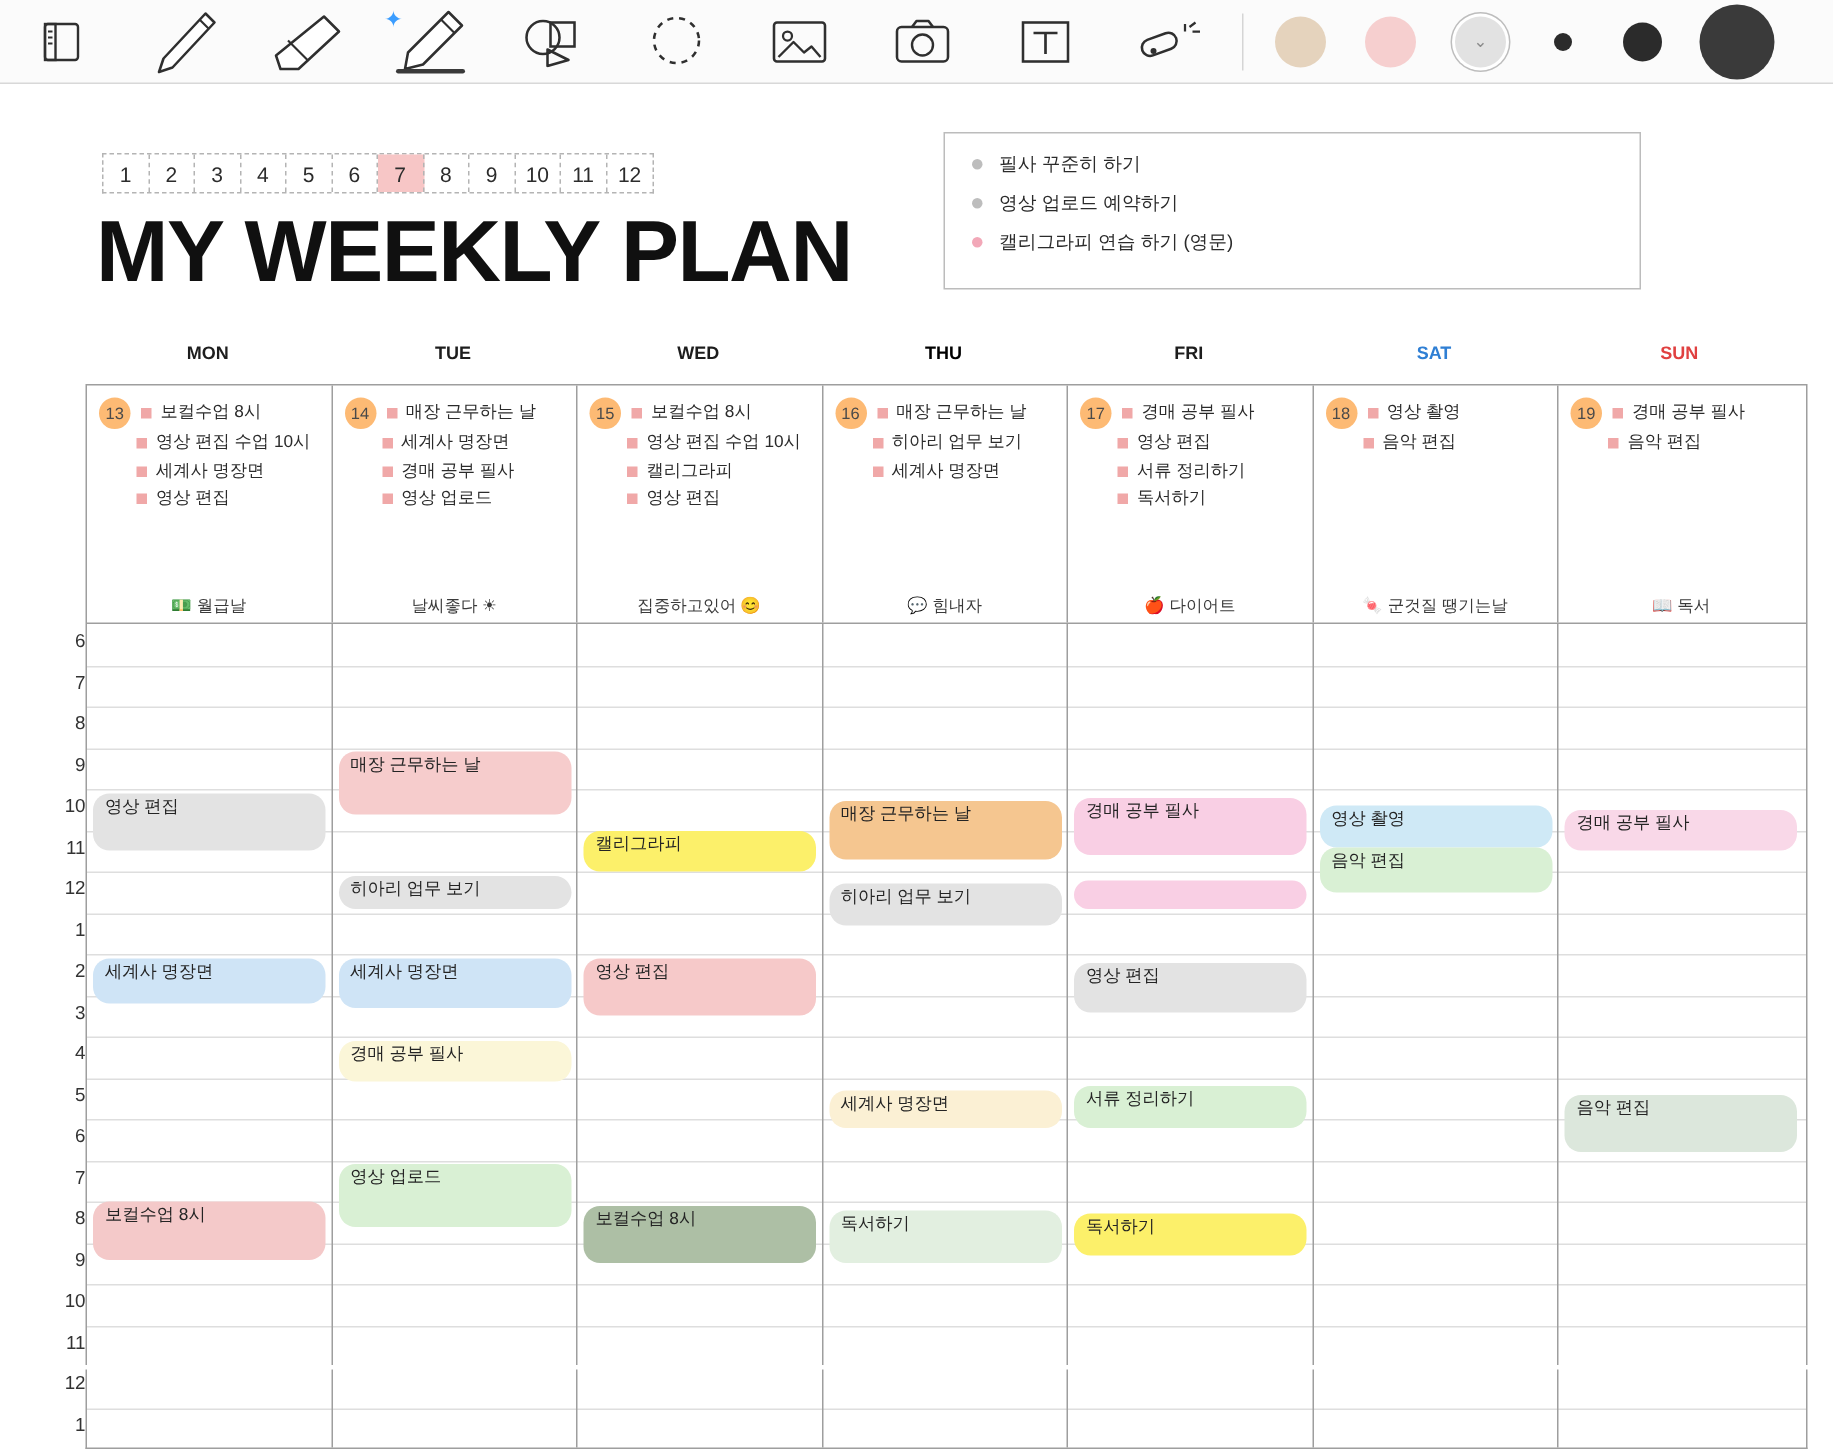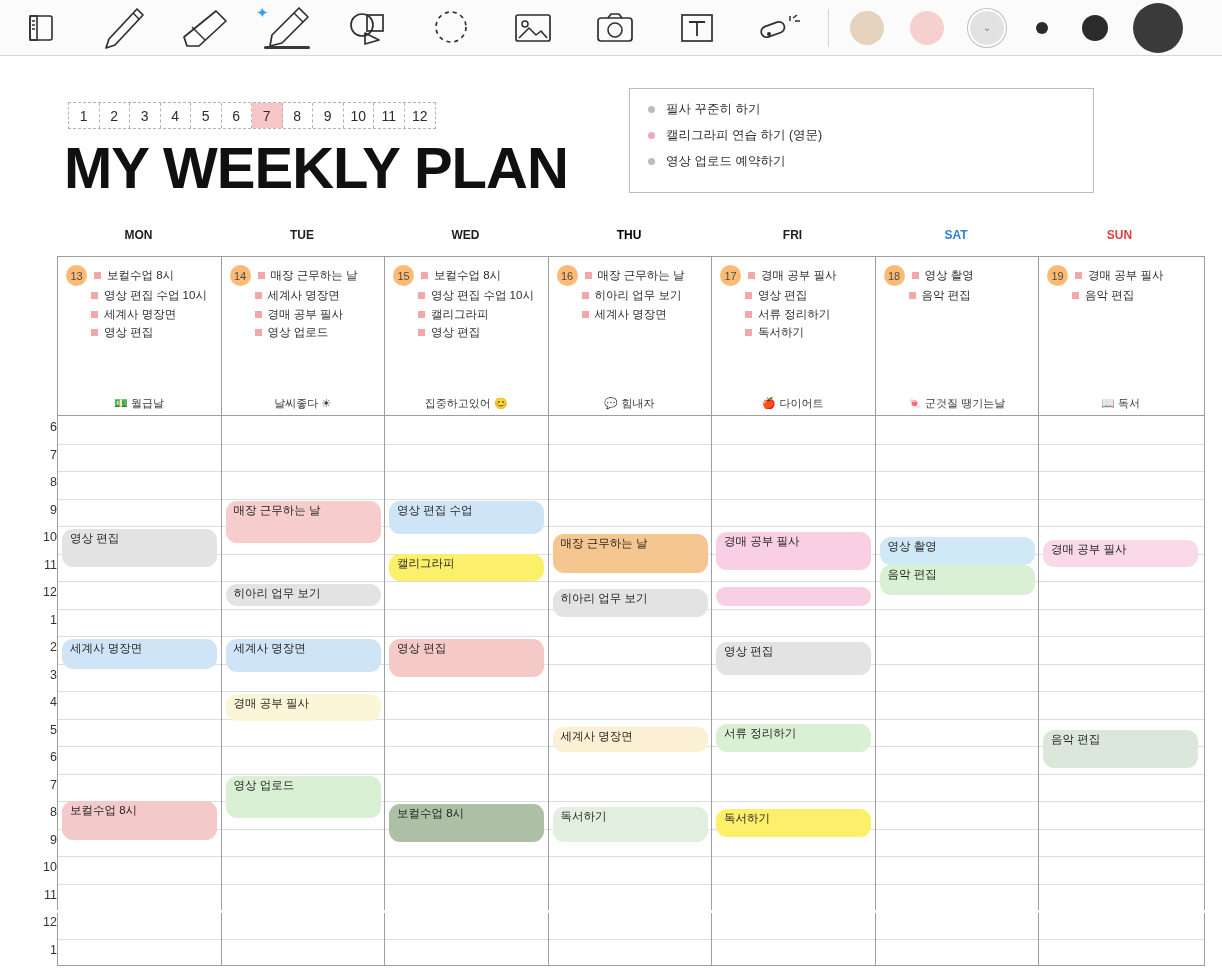--- a/index.html
+++ b/index.html
@@ -249,26 +249,26 @@
     </div>
 
   <div id="plan-title">MY WEEKLY PLAN</div>
 
   <div id="memo-box">
       <div class="memo-line">
         <span class="memo-bullet" style="background: rgb(189, 189, 189);"></span>
         <span class="memo-text">필사 꾸준히 하기</span>
       </div>
       <div class="memo-line">
+        <span class="memo-bullet" style="background: rgb(189, 189, 189);"></span>
+        <span class="memo-text">영상 업로드 예약하기</span>
+      </div>
+      <div class="memo-line">
         <span class="memo-bullet" style="background: rgb(242, 168, 184);"></span>
         <span class="memo-text">캘리그라피 연습 하기 (영문)</span>
-      </div>
-      <div class="memo-line">
-        <span class="memo-bullet" style="background: rgb(189, 189, 189);"></span>
-        <span class="memo-text">영상 업로드 예약하기</span>
       </div>
     </div>
 
   <div id="weekdays">
       <div class="weekday" style="left: 0px; color: rgb(29, 29, 29);">MON</div>
       <div class="weekday" style="left: 163.5px; color: rgb(29, 29, 29);">TUE</div>
       <div class="weekday" style="left: 327px; color: rgb(29, 29, 29);">WED</div>
       <div class="weekday" style="left: 490.5px; color: #000000;">THU</div>
       <div class="weekday" style="left: 654px; color: rgb(29, 29, 29);">FRI</div>
       <div class="weekday" style="left: 817.5px; color: rgb(47, 127, 212);">SAT</div>
@@ -463,21 +463,20 @@
         <div class="gcol" style="left: 817.5px;"></div>
         <div class="gcol last" style="left: 981px;"></div>
         <div class="evt" style="left: 4px; top: 112.75px; width: 155px; height: 38.5px; background: rgb(227, 227, 227);">영상 편집</div>
         <div class="evt" style="left: 4px; top: 222.75px; width: 155px; height: 30.25px; background: rgb(207, 228, 246);">세계사 명장면</div>
         <div class="evt" style="left: 4px; top: 385px; width: 155px; height: 38.5px; background: rgb(244, 201, 201);">보컬수업 8시</div>
         <div class="evt" style="left: 167.5px; top: 85.25px; width: 155px; height: 41.25px; background: rgb(246, 204, 204);">매장 근무하는 날</div>
         <div class="evt" style="left: 167.5px; top: 167.75px; width: 155px; height: 22px; background: rgb(227, 227, 227);">히아리 업무 보기</div>
         <div class="evt" style="left: 167.5px; top: 222.75px; width: 155px; height: 33px; background: rgb(207, 228, 246);">세계사 명장면</div>
         <div class="evt" style="left: 167.5px; top: 277.75px; width: 155px; height: 27.5px; background: rgb(251, 246, 216);">경매 공부 필사</div>
         <div class="evt" style="left: 167.5px; top: 360.25px; width: 155px; height: 41.25px; background: rgb(217, 240, 212);">영상 업로드</div>
-        <div class="evt" style="left: 331px; top: 85.25px; width: 155px; height: 33px; background: rgb(207, 228, 246);">영상 편집 수업</div>
         <div class="evt" style="left: 331px; top: 137.5px; width: 155px; height: 27.5px; background: rgb(252, 240, 106);">캘리그라피</div>
         <div class="evt" style="left: 331px; top: 222.75px; width: 155px; height: 38.5px; background: rgb(246, 201, 201);">영상 편집</div>
         <div class="evt" style="left: 331px; top: 387.75px; width: 155px; height: 38.5px; background: rgb(173, 191, 165);">보컬수업 8시</div>
         <div class="evt" style="left: 494.5px; top: 118.25px; width: 155px; height: 38.5px; background: rgb(245, 198, 144);">매장 근무하는 날</div>
         <div class="evt" style="left: 494.5px; top: 173.25px; width: 155px; height: 27.5px; background: rgb(227, 227, 227);">히아리 업무 보기</div>
         <div class="evt" style="left: 494.5px; top: 310.75px; width: 155px; height: 24.75px; background: rgb(251, 240, 212);">세계사 명장면</div>
         <div class="evt" style="left: 494.5px; top: 390.5px; width: 155px; height: 35.75px; background: rgb(226, 239, 224);">독서하기</div>
         <div class="evt" style="left: 658px; top: 115.5px; width: 155px; height: 38.5px; background: rgb(249, 207, 228);">경매 공부 필사</div>
         <div class="evt blank" style="left: 658px; top: 170.5px; width: 155px; height: 19.25px; background: rgb(249, 207, 228);"></div>
         <div class="evt" style="left: 658px; top: 225.5px; width: 155px; height: 33px; background: rgb(227, 227, 227);">영상 편집</div>

